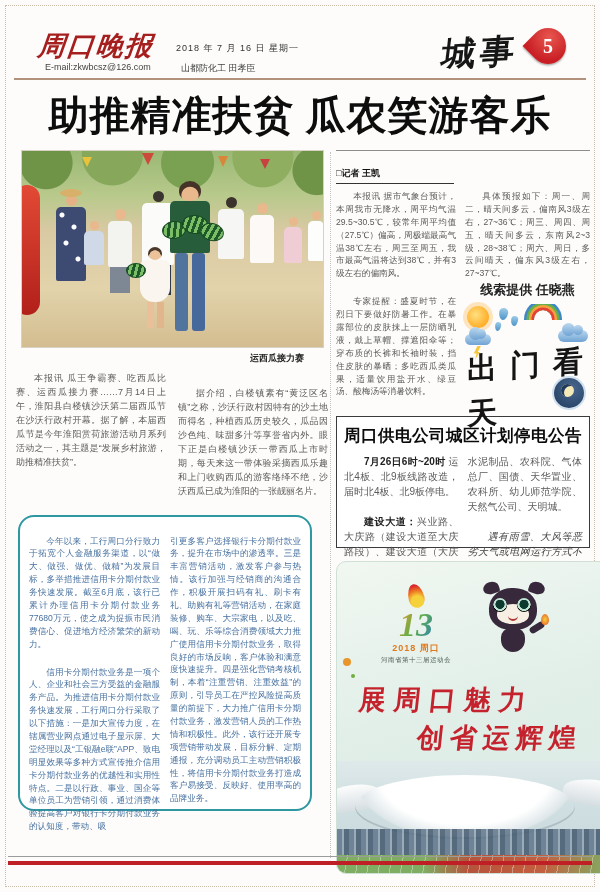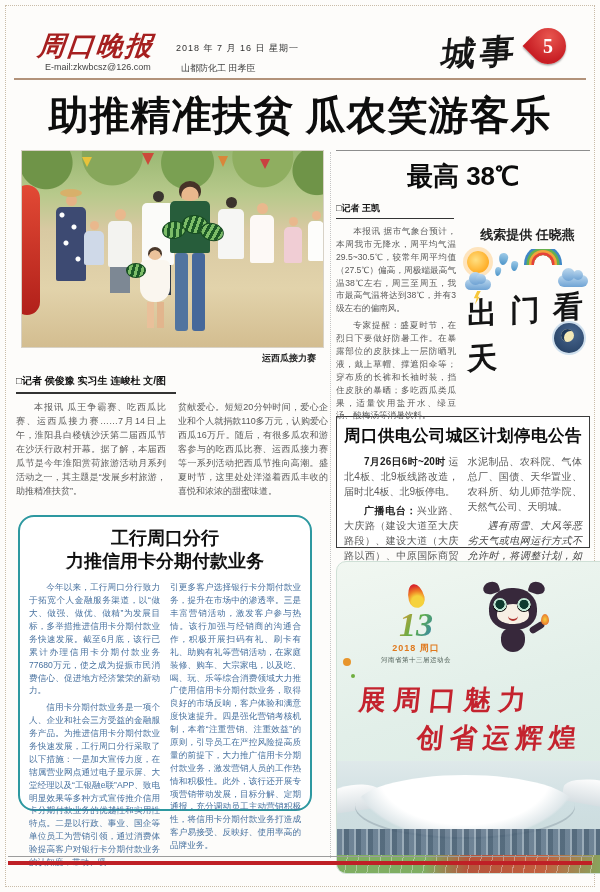--- a/index.html
+++ b/index.html
@@ -31,26 +31,26 @@
       radial-gradient(circle at 80% 3%, #8fae60 0 30px, transparent 31px),
       radial-gradient(circle at 98% 10%, #6f9448 0 24px, transparent 25px),
       linear-gradient(180deg, #9ab873 0%, #b7c98b 22%, #d8c9a2 40%, #e2d3ab 70%, #d3bd90 100%);
   }
   .flag { position:absolute; width:0; height:0; border-style:solid; }
   .arch { position:absolute; left:-8px; top:34px; width:26px; height:130px; background:linear-gradient(#e24a35,#b1201a); border-radius:14px; }
   .pf { position:absolute; }
   .pf .head { width:11px; height:11px; border-radius:50%; background:#e9b88d; margin:0 auto 1px; }
   .pf .torso { border-radius:5px 5px 2px 2px; }
   .melon { background:repeating-linear-gradient(105deg, #1d5a27 0 3px, #7cbd68 3px 6px); border:1px solid #164a20; border-radius:50%; position:absolute; }
-  .caption { text-align:right; font-size:9px; color:#222; margin:4px 12px 0 0; font-weight:bold; }
+  .caption { text-align:right; font-size:9px; color:#222; margin:4px 24px 0 0; font-weight:bold; }
   .byline { margin-top:9px; font-size:10px; font-weight:bold; color:#111; border-bottom:2px solid #333; padding-bottom:4px; width:160px; }
   .article-cols { display:flex; gap:12px; margin-top:7px; }
   .article-cols .col { width:150px; font-size:9px; line-height:1.55; color:#5a5a5a; text-align:justify; }
   .p-ind { text-indent:2em; }
-  .p-gap { margin-top:4px; }
+  .p-gap { margin-top:15px; }
   .lead-b { font-weight:bold; color:#222; }
 
   
   .bank-box { margin-top:16px; margin-left:2px; width:294px; height:296px; border:2px solid #2d98a0; border-radius:16px; padding:10px 9px 6px; background:#fff; }
   .bank-title { text-align:center; font-weight:900; font-size:18px; color:#101010; line-height:1.3; font-family:"Liberation Serif", serif; }
   .bank-cols { display:flex; gap:10px; margin-top:8px; }
   .bank-cols .col { width:133px; font-size:8.6px; line-height:1.5; color:#47719f; text-align:justify; }
 
   
   .v-sep { position:absolute; left:330px; top:152px; bottom:34px; border-left:1px dotted #c4c4c4; }
@@ -196,61 +196,56 @@
       <div style="width:30px;height:42px;background:#faf6ef;border-radius:6px 6px 14px 14px;"></div>
       <div style="display:flex;gap:3px;justify-content:center;">
           <div style="width:7px;height:26px;background:#e9c09a;"></div>
           <div style="width:7px;height:26px;background:#e2b58d;"></div>
         </div>
     </div>
     <div class="melon" style="left:104px;top:112px;width:20px;height:15px;"></div>
   </div>
 
   <div class="caption">运西瓜接力赛</div>
-  <div class="byline">□记者 侯俊豫 实习生 连峻杜 文/图</div>
 
   <div class="article-cols">
     <div class="col">
       <p class="p-ind">本报讯 瓜王争霸赛、吃西瓜比赛、运西瓜接力赛……7月14日上午，淮阳县白楼镇沙沃第二届西瓜节在沙沃行政村开幕。据了解，本届西瓜节是今年淮阳赏荷旅游活动月系列活动之一，其主题是“发展乡村旅游，助推精准扶贫”。</p>
     </div>
     <div class="col">
-      <p>贫献爱心。短短20分钟时间，爱心企业和个人就捐款110多万元，认购爱心西瓜16万斤。随后，有很多瓜农和游客参与的吃西瓜比赛、运西瓜接力赛等一系列活动把西瓜节推向高潮。盛夏时节，这里处处洋溢着西瓜丰收的喜悦和浓浓的甜蜜味道。</p>
+      <p class="p-ind p-gap">据介绍，白楼镇素有“黄泛区名镇”之称，沙沃行政村因特有的沙土地而得名，种植西瓜历史较久，瓜品因沙色纯、味甜多汁等享誉省内外。眼下正是白楼镇沙沃一带西瓜上市时期，每天来这一带体验采摘西瓜乐趣和上门收购西瓜的游客络绎不绝，沙沃西瓜已成为淮阳的一张靓丽名片。</p>
     </div>
   </div>
 
   <div class="bank-box">
-    <div class="bank-title">
-      <div>工行周口分行</div>
-      <div>力推信用卡分期付款业务</div>
-    </div>
     <div class="bank-cols">
       <div class="col">
         <p class="p-ind">今年以来，工行周口分行致力于拓宽个人金融服务渠道，以“做大、做强、做优、做精”为发展目标，多举措推进信用卡分期付款业务快速发展。截至6月底，该行已累计办理信用卡分期付款业务77680万元，使之成为提振市民消费信心、促进地方经济繁荣的新动力。</p>
         <p class="p-ind p-gap">信用卡分期付款业务是一项个人、企业和社会三方受益的金融服务产品。为推进信用卡分期付款业务快速发展，工行周口分行采取了以下措施：一是加大宣传力度，在辖属营业网点通过电子显示屏、大堂经理以及“工银融e联”APP、致电明显效果等多种方式宣传推介信用卡分期付款业务的优越性和实用性特点。二是以行政、事业、国企等单位员工为营销引领，通过消费体验提高客户对银行卡分期付款业务的认知度，带动、吸</p>
       </div>
       <div class="col">
         <p>引更多客户选择银行卡分期付款业务，提升在市场中的渗透率。三是丰富营销活动，激发客户参与热情。该行加强与经销商的沟通合作，积极开展扫码有礼、刷卡有礼、助购有礼等营销活动，在家庭装修、购车、大宗家电，以及吃、喝、玩、乐等综合消费领域大力推广使用信用卡分期付款业务，取得良好的市场反响，客户体验和满意度快速提升。四是强化营销考核机制，本着“注重营销、注重效益”的原则，引导员工在严控风险提高质量的前提下，大力推广信用卡分期付款业务，激发营销人员的工作热情和积极性。此外，该行还开展专项营销带动发展，目标分解、定期通报，充分调动员工主动营销积极性，将信用卡分期付款业务打造成客户易接受、反映好、使用率高的品牌业务。</p>
 
       </div>
     </div>
   </div>
 </div>
 
 <div class="v-sep"></div>
 <div class="right-col">
 
   <div class="weather">
-    <div class="weather-title">最高 38℃</div>
     <div class="weather-byline">□记者 王凯</div>
     <div class="weather-cols">
       <div class="colA">
         <p class="p-ind">本报讯 据市气象台预计，本周我市无降水，周平均气温29.5~30.5℃，较常年周平均值（27.5℃）偏高，周极端最高气温38℃左右，周三至周五，我市最高气温将达到38℃，并有3级左右的偏南风。</p>
         <p class="p-ind p-gap">专家提醒：盛夏时节，在烈日下要做好防暑工作。在暴露部位的皮肤抹上一层防晒乳液，戴上草帽、撑遮阳伞等；穿布质的长裤和长袖时装，挡住皮肤的暴晒；多吃西瓜类瓜果，适量饮用盐开水、绿豆汤、酸梅汤等消暑饮料。</p>
       </div>
       <div class="colB">
+        <p class="p-ind">具体预报如下：周一、周二，晴天间多云，偏南风3级左右，27~36℃；周三、周四、周五，晴天间多云，东南风2~3级，28~38℃；周六、周日，多云间晴天，偏东风3级左右，27~37℃。</p>
         <p class="credit">线索提供 任晓燕</p>
         <div class="sky-art">
           <div class="sun"></div>
           <div class="drop" style="left:34px;top:4px;"></div>
           <div class="drop" style="left:46px;top:12px;width:7px;height:10px;"></div>
           <div class="drop" style="left:30px;top:18px;width:6px;height:9px;"></div>
           <div class="rainbow-wrap">
               <div class="rainbow"></div>
             </div>
           <div class="cloud" style="left:0px;top:30px;width:26px;height:11px;"></div>
@@ -263,21 +258,21 @@
         </div>
       </div>
     </div>
   </div>
 
   <div class="outage-box">
     <div class="outage-title">周口供电公司城区计划停电公告</div>
     <div class="outage-cols">
       <div class="col">
         <p class="p-ind"><span class="lead-b">7月26日6时~20时 </span><span>运北4板、北9板线路改造，届时北4板、北9板停电。</span></p>
-        <p class="p-ind p-gap"><span class="lead-b">广播电台：</span><span>兴业路、大庆路（建设大道至大庆路段）、建设大道（大庆路以西）、中原国际商贸城、安置区、山都防化工、沙北生活基地、华侨安全帽化玻璃厂、广播电台、教导队、龙源</span></p>
+        <p class="p-ind p-gap"><span class="lead-b">建设大道：</span><span>兴业路、大庆路（建设大道至大庆路段）、建设大道（大庆路以西）、中原国际商贸城、安置区、山都防化工、沙北生活基地、华侨安全帽化玻璃厂、广播电台、教导队、龙源</span></p>
       </div>
       <div class="col">
         <p>水泥制品、农科院、气体总厂、国债、天华置业、农科所、幼儿师范学院、天然气公司、天明城。</p>
         <p class="p-ind p-gap italic-note">遇有雨雪、大风等恶劣天气或电网运行方式不允许时，将调整计划，如您有用电问题，请拨打快速抢修电话8216110。</p>
       </div>
     </div>
   </div>
 
   <div class="ad-box">
 

